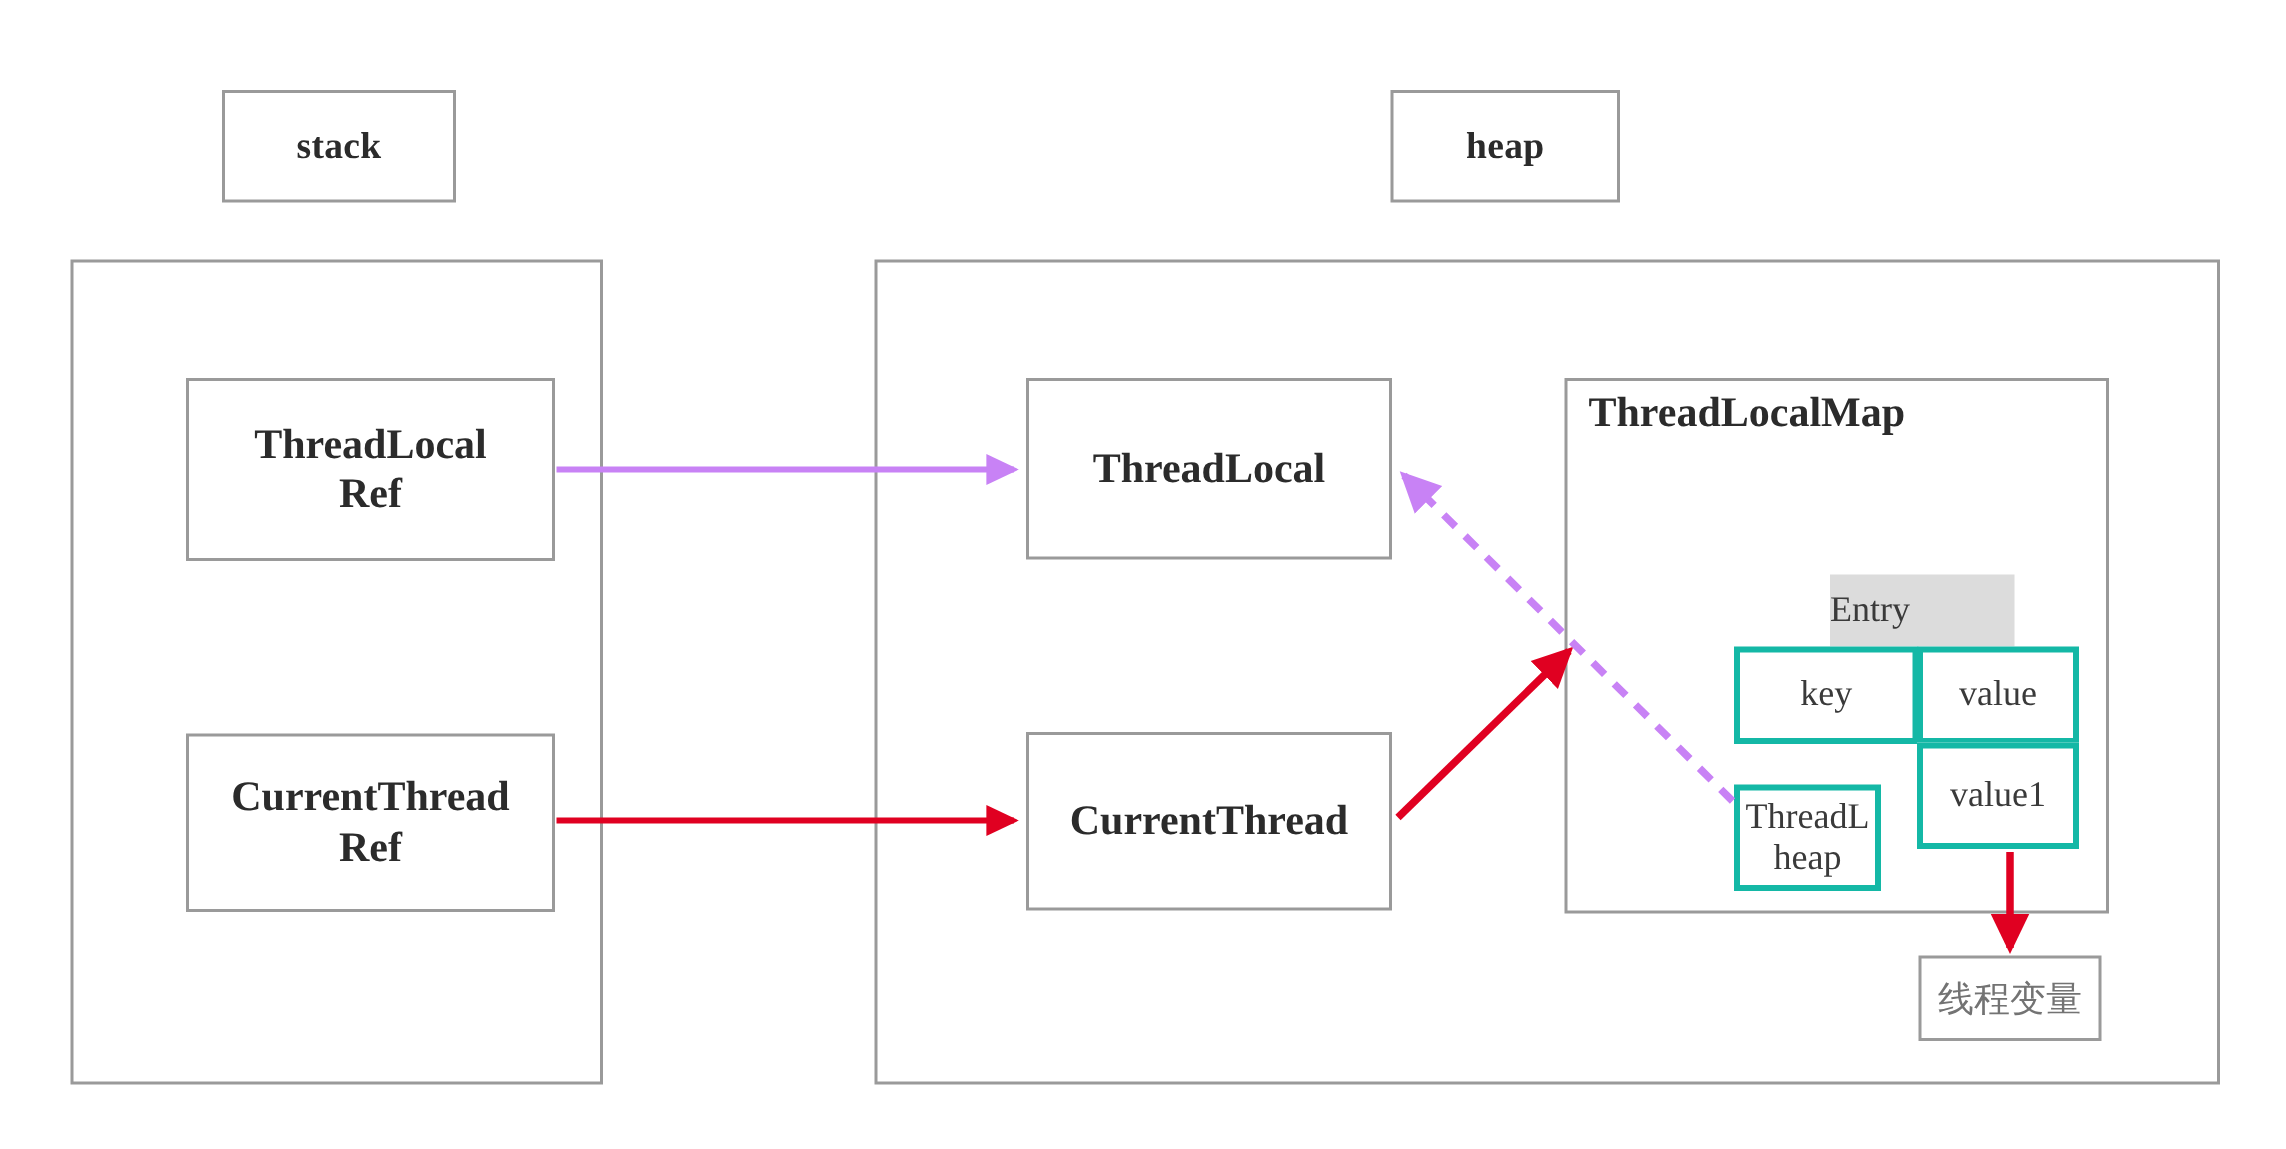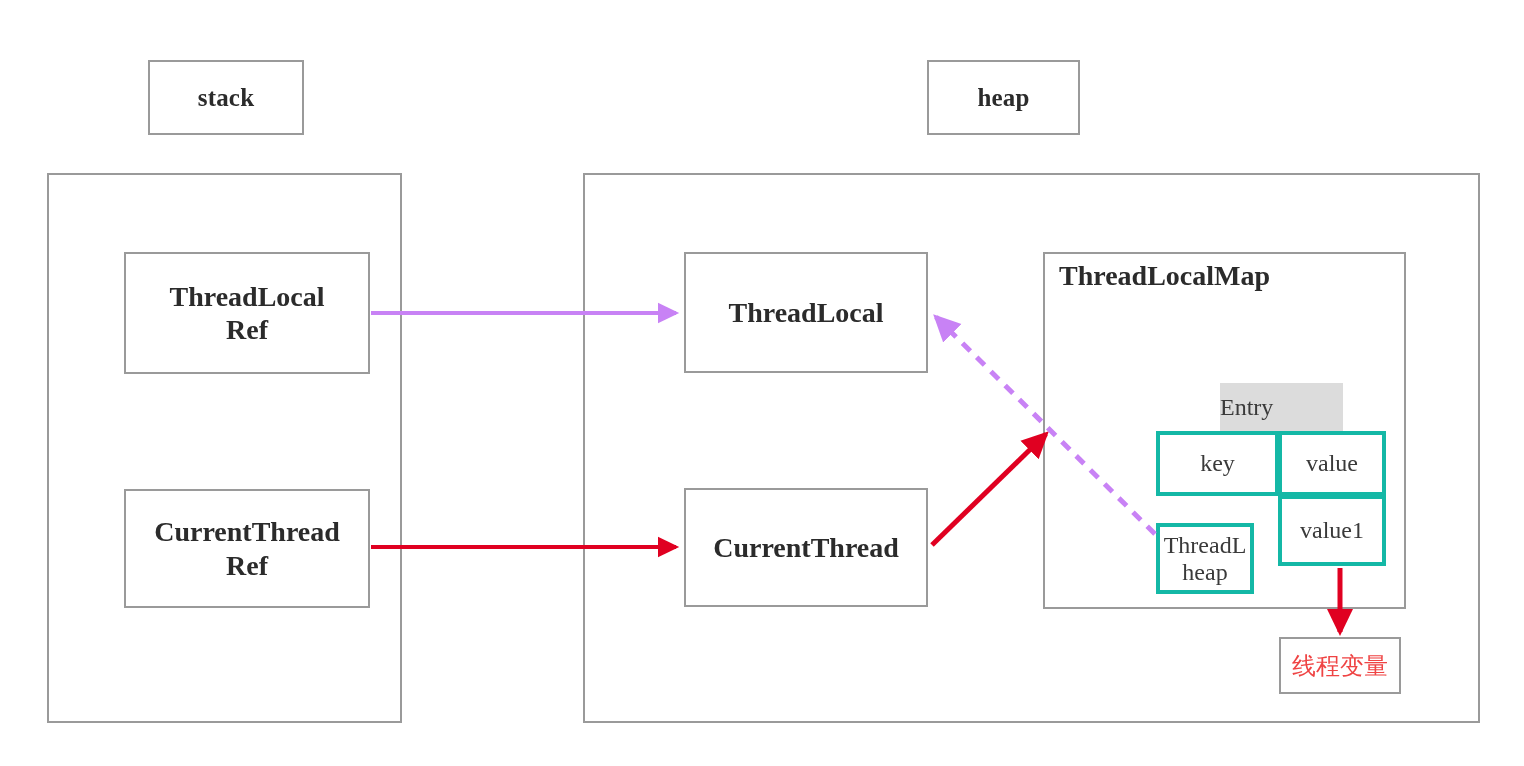--- a/index.html
+++ b/index.html
@@ -83,21 +83,21 @@
   }
   .var-box {
     position: absolute;
     box-sizing: border-box;
     background: #ffffff;
     border: 2px solid #9a9a9a;
     display: flex;
     align-items: center;
     justify-content: center;
     font-size: 24px;
-    color: #ef4444;
+    color: #737373;
   }
   svg.overlay {
     position: absolute;
     left: 0;
     top: 0;
     width: 1524px;
     height: 766px;
     pointer-events: none;
   }
 </style>

